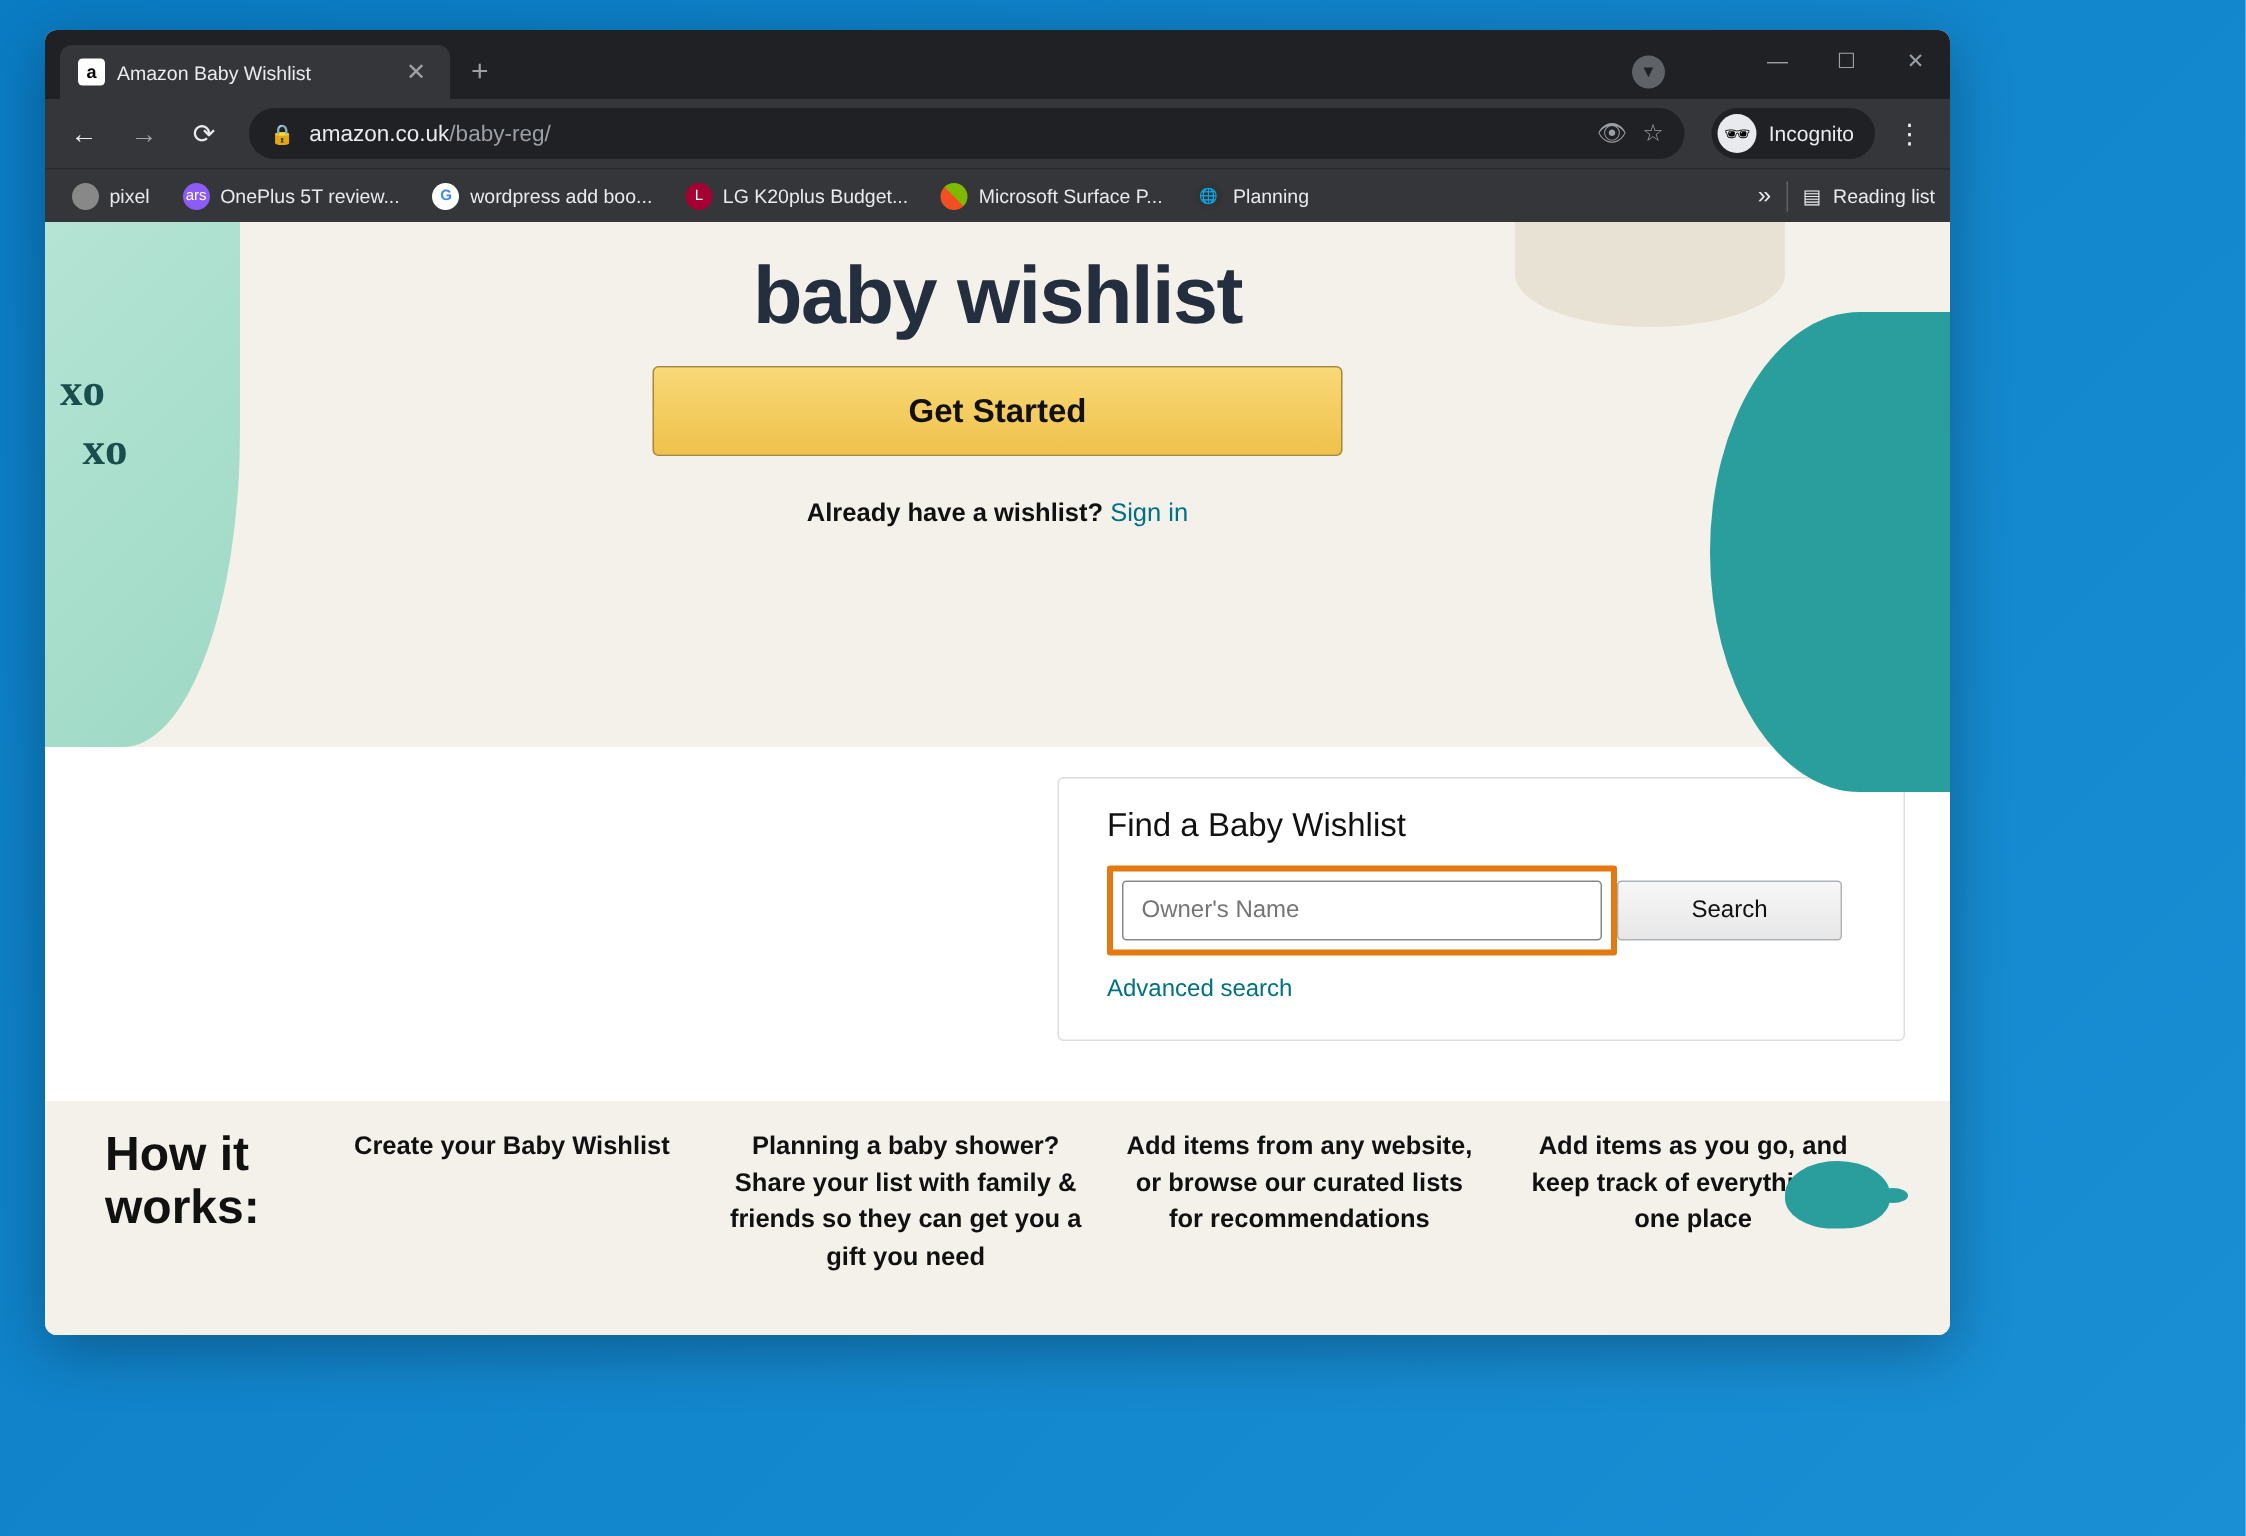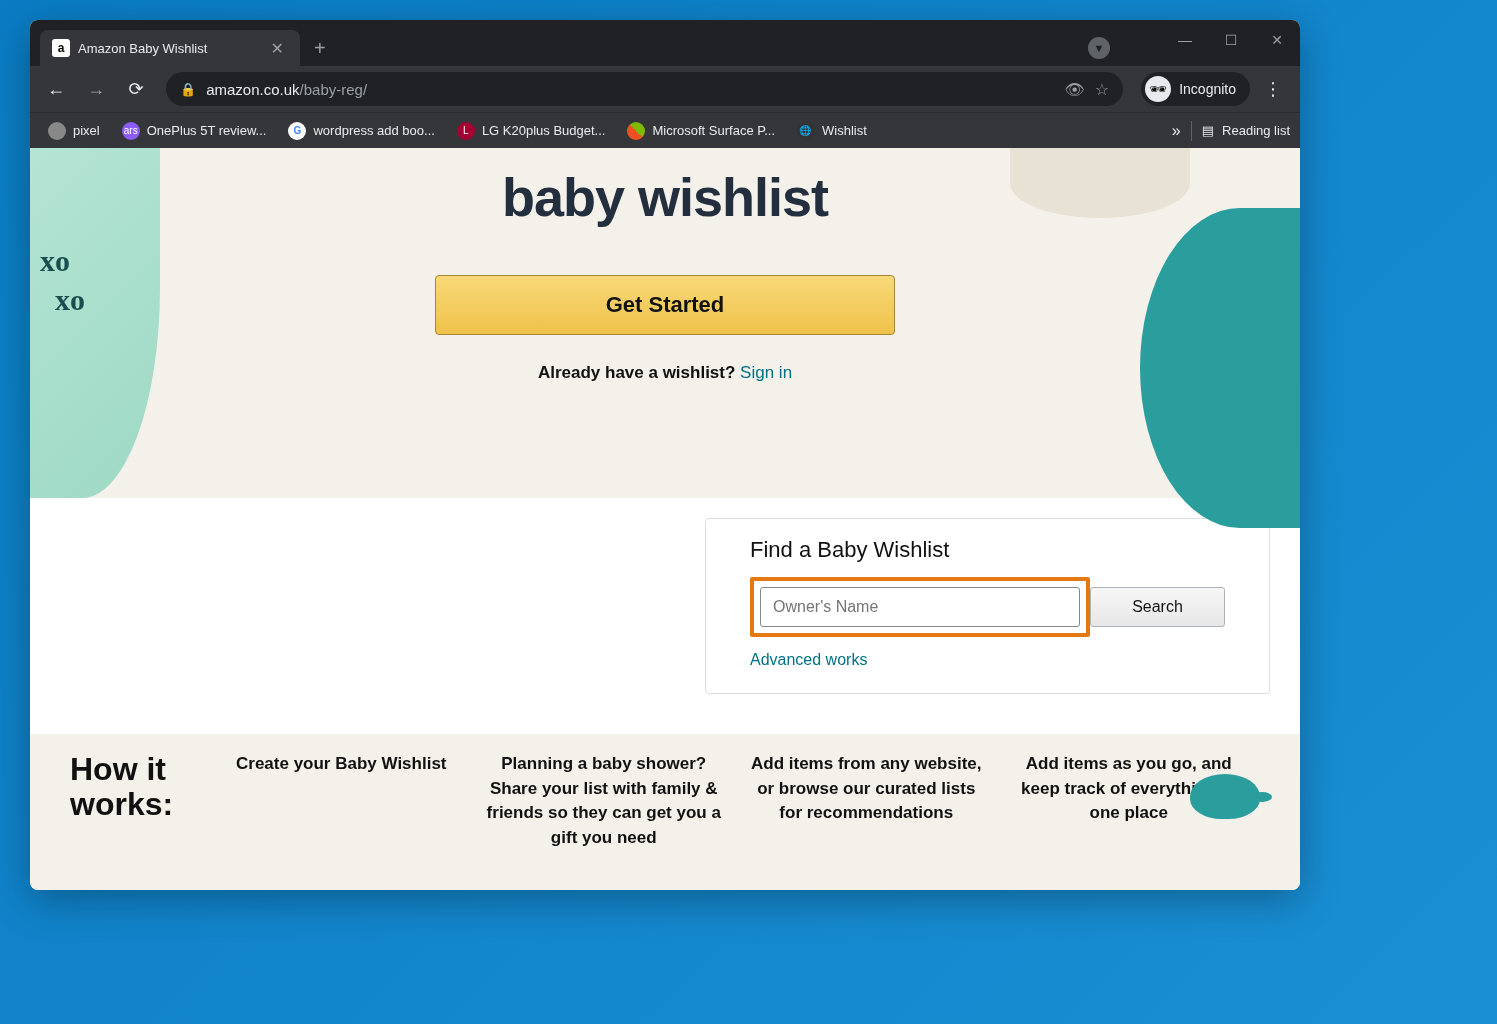--- a/index.html
+++ b/index.html
@@ -38,25 +38,25 @@
 .content{flex:1;overflow:auto;position:relative;background:#fff}
 .content::-webkit-scrollbar{width:18px;height:18px}
 .content::-webkit-scrollbar-track{background:#f1f1f1}
 .content::-webkit-scrollbar-thumb{background:#c1c1c1}
 .hero{height:350px;background:#f4f0ea;position:relative;display:flex;flex-direction:column;align-items:center;padding-top:18px}
 .hero-decor-left{position:absolute;left:0;top:0;width:130px;height:350px;background:linear-gradient(135deg,#b5e4d4 0%,#9dd9c5 100%);border-radius:0 0 60% 0}
 .hero-decor-right{position:absolute;right:-40px;top:60px;width:200px;height:320px;background:#2a9d9d;border-radius:50% 0 0 50%}
 .hero-decor-top{position:absolute;right:110px;top:0;width:180px;height:70px;background:#e8e2d5;border-radius:0 0 50% 50%}
 .xo{position:absolute;left:10px;top:93px;font-family:cursive;font-size:30px;color:#1a4d4d;font-weight:bold;line-height:1.3}
 .hero h1{font-size:54px;color:#232f3e;font-weight:700;letter-spacing:-1px;z-index:1}
-.get-started{margin-top:47px;width:460px;height:60px;background:linear-gradient(#f8d978,#f0c14b);border:1px solid #a88734;border-radius:4px;font-size:22px;font-weight:700;color:#111;cursor:pointer;z-index:1}
+.get-started{margin-top:16px;width:460px;height:60px;background:linear-gradient(#f8d978,#f0c14b);border:1px solid #a88734;border-radius:4px;font-size:22px;font-weight:700;color:#111;cursor:pointer;z-index:1}
 .signin-line{margin-top:28px;font-size:17px;color:#111;z-index:1}
 .signin-line a{color:#007185;text-decoration:none}
 .find-section{display:flex;justify-content:flex-end;padding:20px 30px 40px}
-.find-card{width:565px;border:1px solid #ddd;border-radius:4px;padding:0 16px 24px;background:#fff}
+.find-card{width:565px;border:1px solid #ddd;border-radius:4px;padding:0 4px 24px;background:#fff}
 .find-title{font-size:22px;color:#111;padding:18px 28px 14px}
 .find-row{display:flex;padding:0 28px;align-items:center}
 .owner-wrap{border:4px solid #e47911;padding:6px;border-radius:2px}
 .owner-input{width:320px;height:40px;border:1px solid #888;border-radius:3px;padding:0 12px;font-size:16px;color:#555}
 .search-btn{width:150px;height:40px;background:linear-gradient(#f7f7f7,#e7e7e7);border:1px solid #adb1b8;border-radius:3px;font-size:16px;color:#111;cursor:pointer}
 .adv-link{display:block;padding:14px 28px 0;color:#007185;font-size:16px;text-decoration:none}
 .how-section{background:#f4f0ea;padding:18px 40px 40px;display:flex;align-items:flex-start;position:relative}
 .how-title{font-size:32px;font-weight:800;color:#111;line-height:1.1;width:140px}
 .how-col{flex:1;text-align:center;font-size:17px;color:#111;font-weight:600;line-height:1.45;padding:0 10px}
 .seal{position:absolute;right:40px;top:40px;width:70px;height:45px;background:#2a9d9d;border-radius:50% 50% 45% 45%}
@@ -116,21 +116,21 @@
     <div class="bm">
       <span class="bm-icon" style="background:#a50034">L</span>
       <span class="bm-text">LG K20plus Budget...</span>
     </div>
     <div class="bm">
       <span class="bm-icon" style="background:linear-gradient(45deg,#f25022 50%,#7fba00 50%)"></span>
       <span class="bm-text">Microsoft Surface P...</span>
     </div>
     <div class="bm">
       <span class="bm-icon" style="background:#333">🌐</span>
-      <span class="bm-text">Wishlist</span>
+      <span class="bm-text">Planning</span>
     </div>
     <div class="bm-overflow">
       <span style="color:#e8eaed;cursor:pointer">»</span>
       <div class="bm-sep"></div>
       <div class="reading-list">
         <span>▤</span>
         <span>Reading list</span>
       </div>
     </div>
   </div>
@@ -152,21 +152,21 @@
 
     <div class="find-section">
       <div class="find-card">
         <div class="find-title">Find a Baby Wishlist</div>
         <div class="find-row">
           <div class="owner-wrap">
             <input class="owner-input" placeholder="Owner's Name" style="">
           </div>
           <button class="search-btn">Search</button>
         </div>
-        <a href="#" class="adv-link">Advanced works</a>
+        <a href="#" class="adv-link">Advanced search</a>
       </div>
     </div>
 
     <div class="how-section">
       <div class="how-title">How it works:</div>
       <div class="how-col">Create your Baby Wishlist</div>
       <div class="how-col">Planning a baby shower? Share your list with family &amp; friends so they can get you a gift you need</div>
       <div class="how-col">Add items from any website, or browse our curated lists for recommendations</div>
       <div class="how-col">Add items as you go, and keep track of everything in one place</div>
       <div class="seal"></div>

